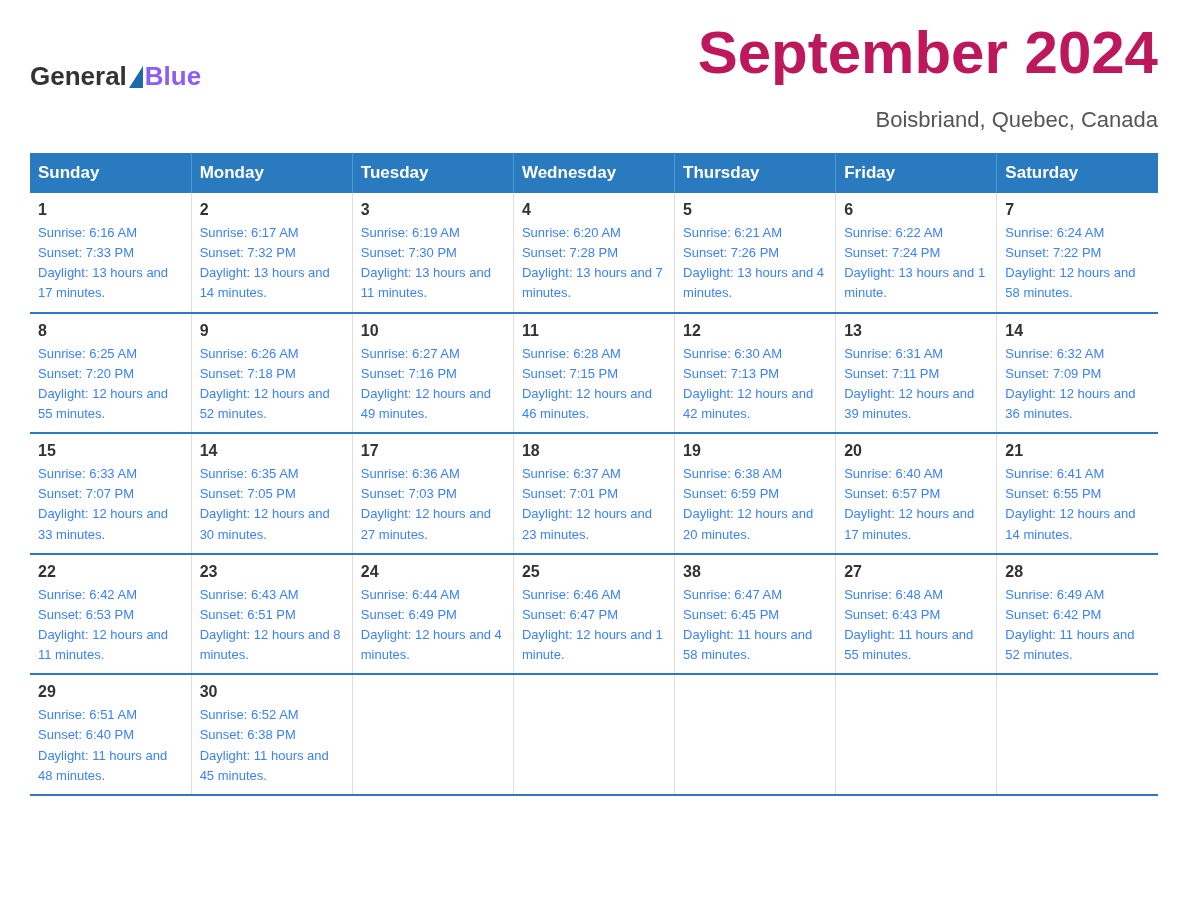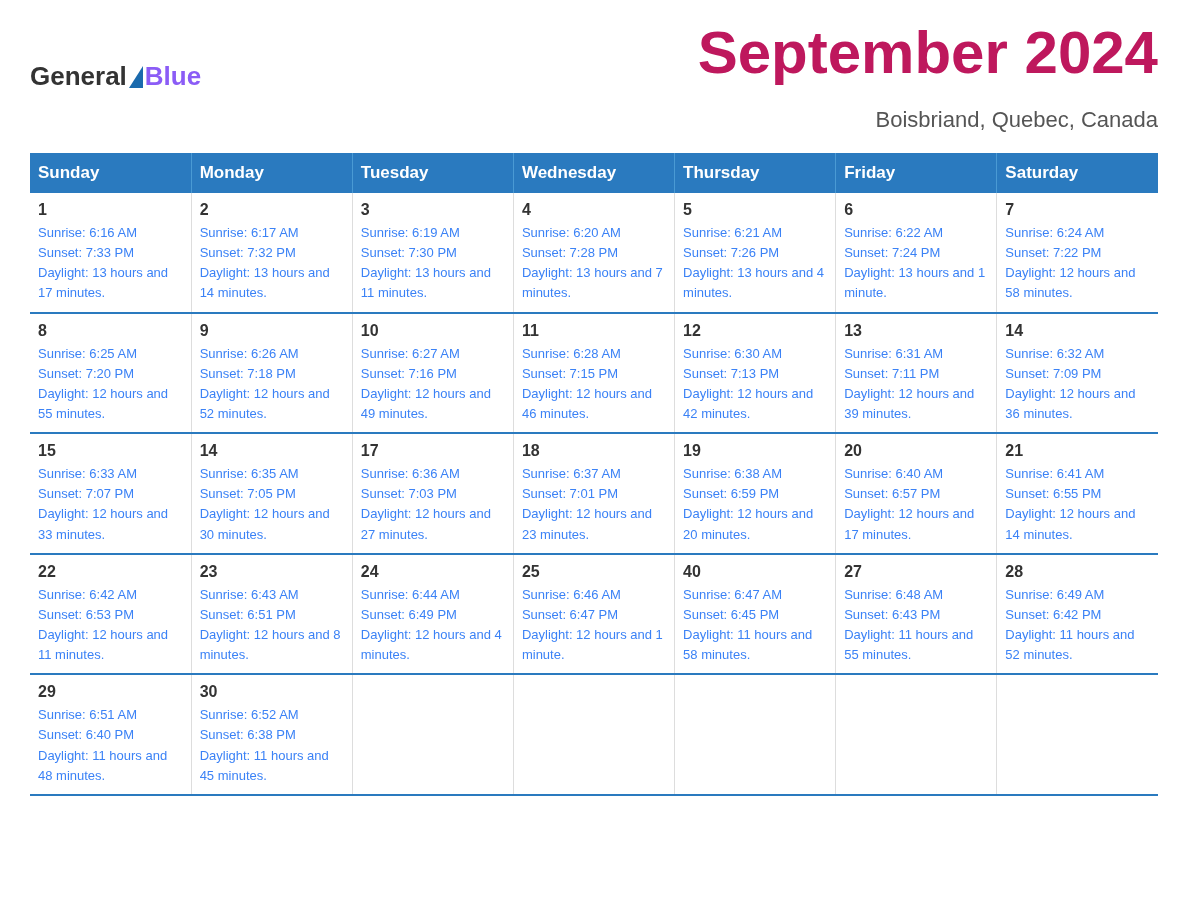--- a/index.html
+++ b/index.html
@@ -238,21 +238,21 @@
         </td>
         <td>
           <span class="day-number">24</span>
           <div class="day-info">Sunrise: 6:44 AM<br>Sunset: 6:49 PM<br>Daylight: 12 hours and 4 minutes.</div>
         </td>
         <td>
           <span class="day-number">25</span>
           <div class="day-info">Sunrise: 6:46 AM<br>Sunset: 6:47 PM<br>Daylight: 12 hours and 1 minute.</div>
         </td>
         <td>
-          <span class="day-number">40</span>
+          <span class="day-number">38</span>
           <div class="day-info">Sunrise: 6:47 AM<br>Sunset: 6:45 PM<br>Daylight: 11 hours and 58 minutes.</div>
         </td>
         <td>
           <span class="day-number">27</span>
           <div class="day-info">Sunrise: 6:48 AM<br>Sunset: 6:43 PM<br>Daylight: 11 hours and 55 minutes.</div>
         </td>
         <td>
           <span class="day-number">28</span>
           <div class="day-info">Sunrise: 6:49 AM<br>Sunset: 6:42 PM<br>Daylight: 11 hours and 52 minutes.</div>
         </td>

